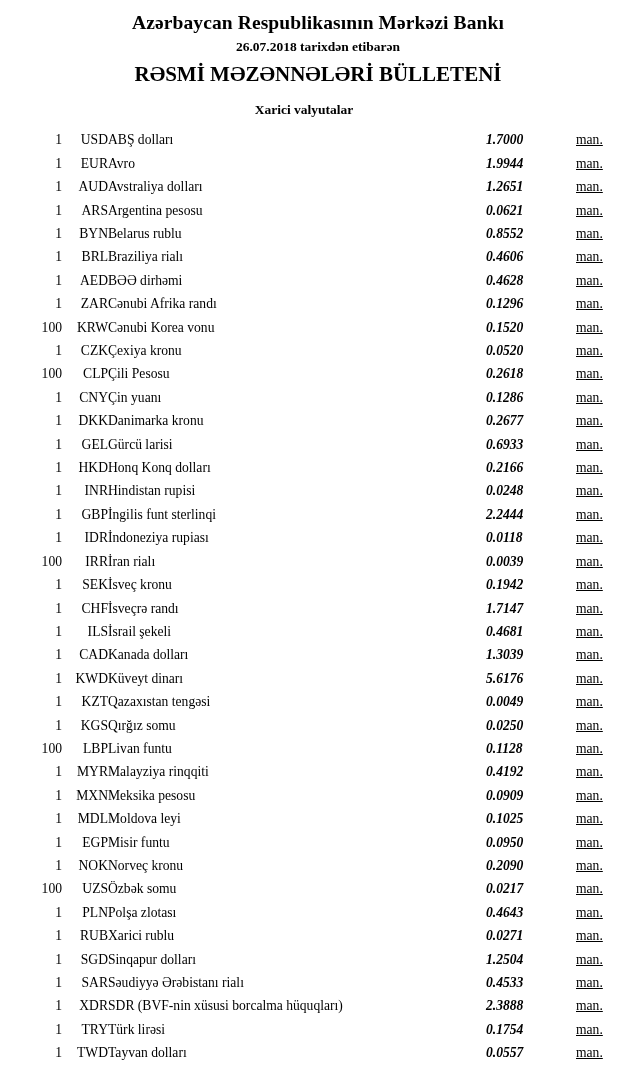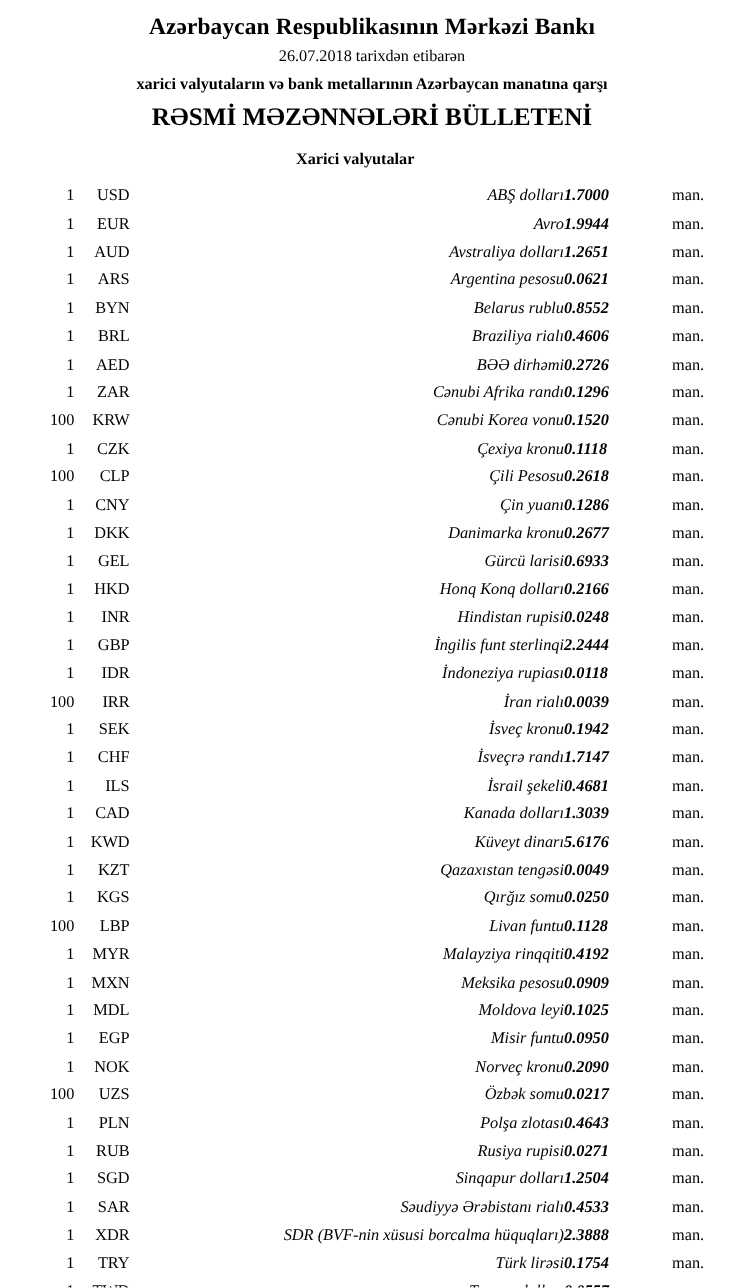--- a/index.html
+++ b/index.html
@@ -12,36 +12,36 @@
     height: 1073px;
     font-family: "Liberation Serif", serif;
     color: #000000;
     overflow: hidden;
   }
   .page {
     width: 620px;
     height: 1073px;
     position: relative;
     box-sizing: border-box;
-    padding: 8px 16px 0 16px;
+    padding: 8px 0 0 16px;
   }
   .header {
     text-align: center;
   }
   .bank-title {
     font-size: 19.5px;
     font-weight: bold;
     letter-spacing: 0.1px;
     margin-top: 4px;
     margin-bottom: 7px;
     line-height: 1.1;
   }
   .date-line {
     font-size: 13.5px;
-    font-weight: normal;
+    font-weight: bold;
     margin-bottom: 8px;
     line-height: 1.1;
   }
   .subtitle {
     font-size: 13.5px;
     font-weight: bold;
     margin-bottom: 8px;
     line-height: 1.1;
   }
   .doc-title {
@@ -73,44 +73,43 @@
     text-align: right;
     padding-right: 8px;
     font-family: "Liberation Serif", serif;
   }
   td.code {
     width: 46px;
     text-align: right;
     padding-right: 10px;
   }
   td.name {
-    text-align: right;
-    font-style: italic;
+    text-align: left;
   }
   td.rate {
     width: 90px;
     text-align: left;
     font-style: italic;
     font-weight: bold;
     padding-right: 10px;
   }
   td.unit {
     width: 44px;
     text-align: left;
+    text-decoration: underline;
   }
 </style>
 </head>
 <body>
 
 <div class="page">
 
   <div class="header">
     <div class="bank-title">Azərbaycan Respublikasının Mərkəzi Bankı</div>
     <div class="date-line">26.07.2018  tarixdən etibarən</div>
-    <div class="subtitle">xarici valyutaların və bank metallarının Azərbaycan manatına qarşı</div>
     <div class="doc-title">RƏSMİ MƏZƏNNƏLƏRİ BÜLLETENİ</div>
   </div>
 
   <div class="section-title">Xarici valyutalar</div>
 
   <table class="rates">
     <tbody>
         <tr>
           <td class="qty">1</td>
           <td class="code">USD</td>
@@ -150,42 +149,42 @@
           <td class="qty">1</td>
           <td class="code">BRL</td>
           <td class="name">Braziliya rialı</td>
           <td class="rate">0.4606</td>
           <td class="unit">man.</td>
         </tr>
         <tr>
           <td class="qty">1</td>
           <td class="code">AED</td>
           <td class="name">BƏƏ dirhəmi</td>
-          <td class="rate">0.2726</td>
+          <td class="rate">0.4628</td>
           <td class="unit">man.</td>
         </tr>
         <tr>
           <td class="qty">1</td>
           <td class="code">ZAR</td>
           <td class="name">Cənubi Afrika randı</td>
           <td class="rate">0.1296</td>
           <td class="unit">man.</td>
         </tr>
         <tr>
           <td class="qty">100</td>
           <td class="code">KRW</td>
           <td class="name">Cənubi Korea vonu</td>
           <td class="rate">0.1520</td>
           <td class="unit">man.</td>
         </tr>
         <tr>
           <td class="qty">1</td>
           <td class="code">CZK</td>
           <td class="name">Çexiya kronu</td>
-          <td class="rate">0.1118</td>
+          <td class="rate">0.0520</td>
           <td class="unit">man.</td>
         </tr>
         <tr>
           <td class="qty">100</td>
           <td class="code">CLP</td>
           <td class="name">Çili Pesosu</td>
           <td class="rate">0.2618</td>
           <td class="unit">man.</td>
         </tr>
         <tr>
@@ -345,21 +344,21 @@
         <tr>
           <td class="qty">1</td>
           <td class="code">PLN</td>
           <td class="name">Polşa zlotası</td>
           <td class="rate">0.4643</td>
           <td class="unit">man.</td>
         </tr>
         <tr>
           <td class="qty">1</td>
           <td class="code">RUB</td>
-          <td class="name">Rusiya rupisi</td>
+          <td class="name">Xarici rublu</td>
           <td class="rate">0.0271</td>
           <td class="unit">man.</td>
         </tr>
         <tr>
           <td class="qty">1</td>
           <td class="code">SGD</td>
           <td class="name">Sinqapur dolları</td>
           <td class="rate">1.2504</td>
           <td class="unit">man.</td>
         </tr>

